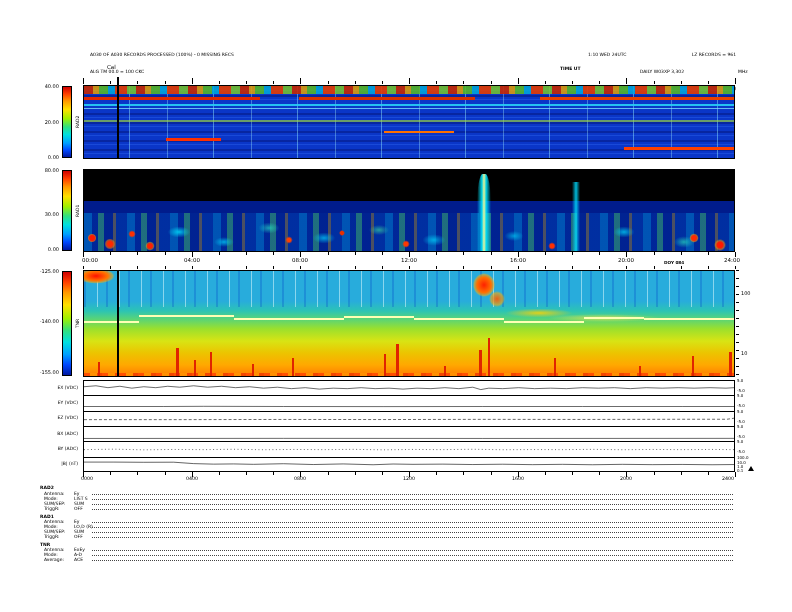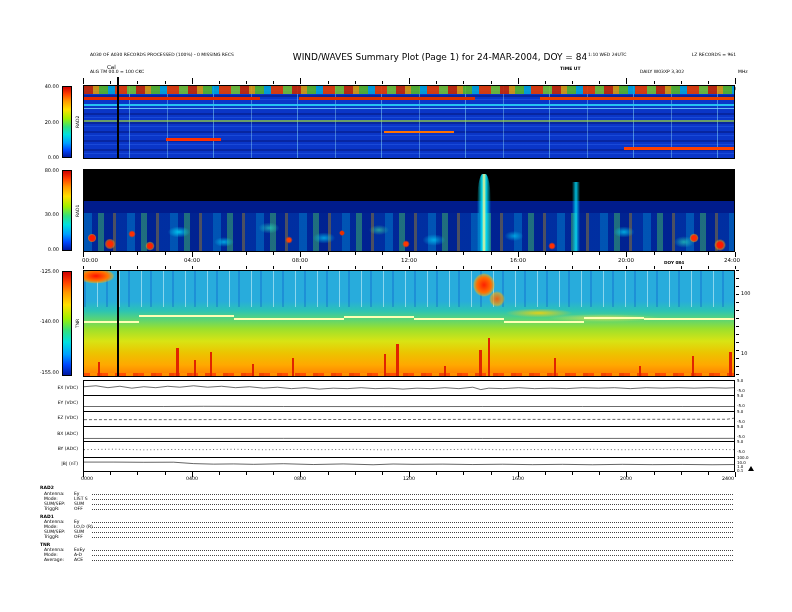--- a/index.html
+++ b/index.html
@@ -116,21 +116,20 @@
 </head>
 <body>
 
 <div class="wrap">
 
   <div class="t" style="left:90px;top:41px;font-size:4.5px;line-height:5.6px;">
     <div>A030 OF A030 RECORDS PROCESSED (100%) - 0 MISSING RECS</div>
     <div>ALG TM 00.0 = 100 CKC</div>
     <div>Re =  145.40 ( 18.84, 147.10, -0.17 GSE)</div>
   </div>
-  <div class="t" style="left:200px;top:52px;width:480px;text-align:center;font-size:9px;">WIND/WAVES Summary Plot (Page 1) for 24-MAR-2004, DOY = 84</div>
   <div class="t" style="left:588px;top:41px;width:148px;font-size:4.5px;line-height:5.6px;">
     <div style="display:flex;justify-content:space-between;">
       <span>1:10 WED 24UTC</span>
       <span>LZ RECORDS = 961</span>
     </div>
     <div style="text-align:center;">DAILY W03XP 3,302</div>
     <div style="text-align:right;">Re =  150.42 (-23.02, 148.55, 0.54 GSE)</div>
   </div>
   <div class="t" style="left:560px;top:66px;font-size:4.5px;font-weight:bold;">TIME UT</div>
   <div class="t" style="left:107px;top:64px;font-size:5.5px;">Cal</div>

